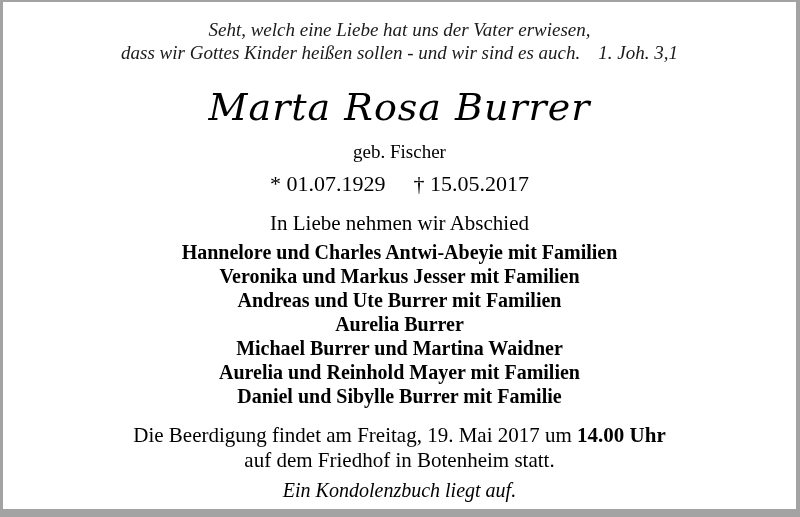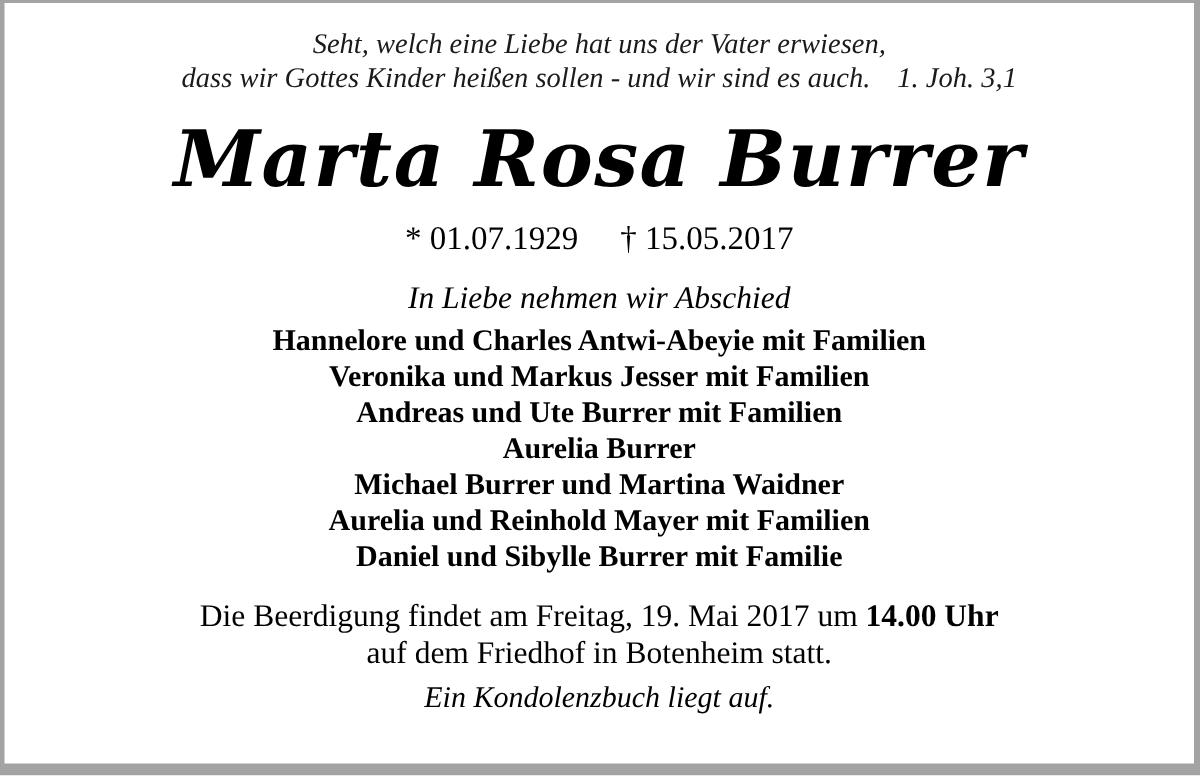--- a/index.html
+++ b/index.html
@@ -38,22 +38,22 @@
     color: #1a1a1a;
   }
   .ref-gap {
     display: inline-block;
     width: 18px;
   }
   .name {
     margin: 12px 0 0 0;
     font-family: "DejaVu Serif", serif;
     font-style: italic;
-    font-weight: bold;
-    font-size: 52px;
+    font-weight: normal;
+    font-size: 38px;
     line-height: 62px;
     letter-spacing: 1px;
   }
   .maiden {
     margin-top: 2px;
     font-size: 19px;
     line-height: 23px;
   }
   .dates {
     margin-top: 8px;
@@ -61,21 +61,20 @@
     line-height: 26px;
   }
   .date-gap {
     display: inline-block;
     width: 28px;
   }
   .farewell {
     margin-top: 13px;
     font-size: 21px;
     line-height: 26px;
-    font-style: italic;
   }
   .family {
     margin-top: 4px;
     font-size: 20px;
     line-height: 24px;
     font-weight: bold;
   }
   .funeral {
     margin-top: 15px;
     font-size: 21px;
@@ -97,20 +96,21 @@
 <div class="frame">
   <div class="page">
 
     <div class="quote">
       <div>Seht, welch eine Liebe hat uns der Vater erwiesen,</div>
       <div><span>dass wir Gottes Kinder heißen sollen - und wir sind es auch.</span><span class="ref-gap"></span><span>1. Joh. 3,1</span></div>
     </div>
 
     <h1 class="name">Marta Rosa Burrer</h1>
 
+    <div class="maiden">geb. Fischer</div>
 
     <div class="dates">
       <span>* 01.07.1929</span><span class="date-gap"></span><span>† 15.05.2017</span>
     </div>
 
     <div class="farewell">In Liebe nehmen wir Abschied</div>
 
     <div class="family">
       <div>Hannelore und Charles Antwi-Abeyie mit Familien</div>
       <div>Veronika und Markus Jesser mit Familien</div>

